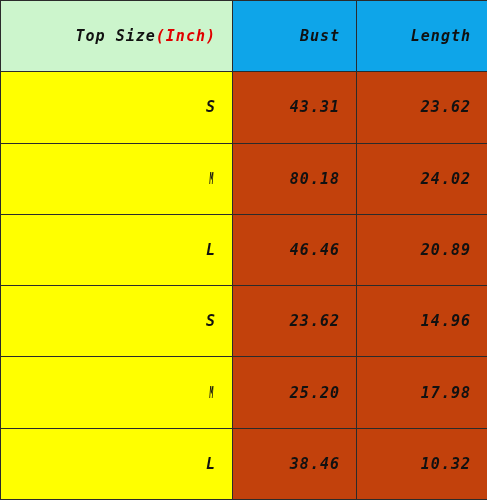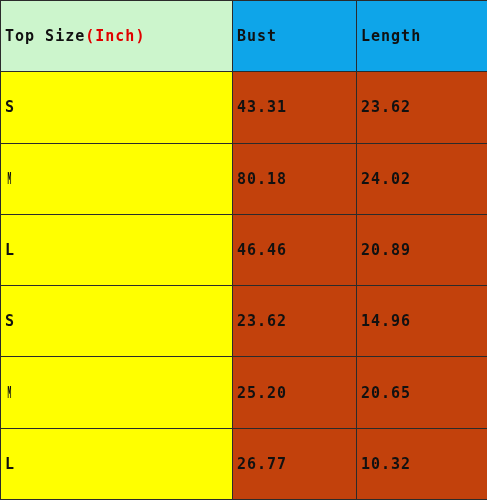--- a/index.html
+++ b/index.html
@@ -14,26 +14,27 @@
     overflow: hidden;
   }
   .size-table {
     width: 487px;
     height: 500px;
     border-collapse: collapse;
     table-layout: fixed;
   }
   .size-table td {
     border: 1px solid #2b2b2b;
-    text-align: left;
+    text-align: right;
     vertical-align: middle;
     font-size: 15px;
     letter-spacing: 1px;
     color: #111111;
-    padding: 4px;
+    padding: 16px;
+    font-style: italic;
   }
   .col-label { width: 232px; }
   .col-mid   { width: 124px; }
   .col-right { width: 131px; }
 
   tr { height: 62.5px; }
 
   .hdr-green {
     background: #0ea5e9;
     font-weight: bold;
@@ -98,21 +99,21 @@
 
 
     <tr>
       <td class="cell-yellow">S</td>
       <td class="cell-blue">23.62</td>
       <td class="cell-blue">14.96</td>
     </tr>
     <tr>
       <td class="cell-yellow"><span class="size-m-glyph">M</span></td>
       <td class="cell-blue">25.20</td>
-      <td class="cell-blue">20.65</td>
+      <td class="cell-blue">17.98</td>
     </tr>
     <tr>
       <td class="cell-yellow">L</td>
-      <td class="cell-blue">26.77</td>
+      <td class="cell-blue">38.46</td>
       <td class="cell-blue">10.32</td>
     </tr>
   </tbody>
 </table>
 
 </body></html>

